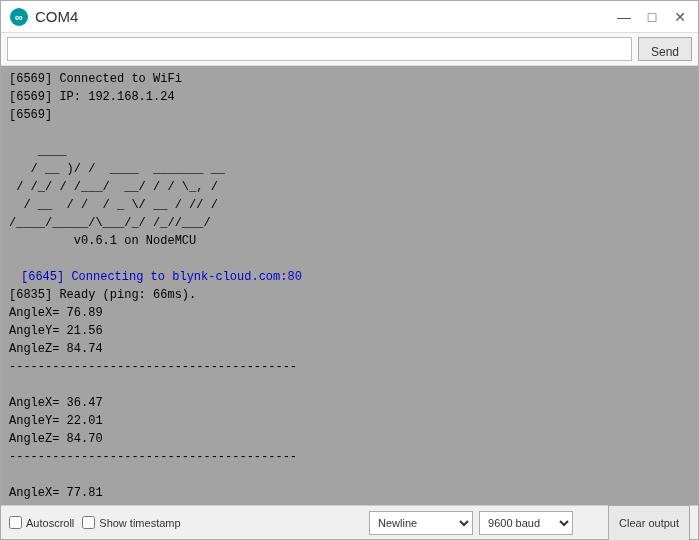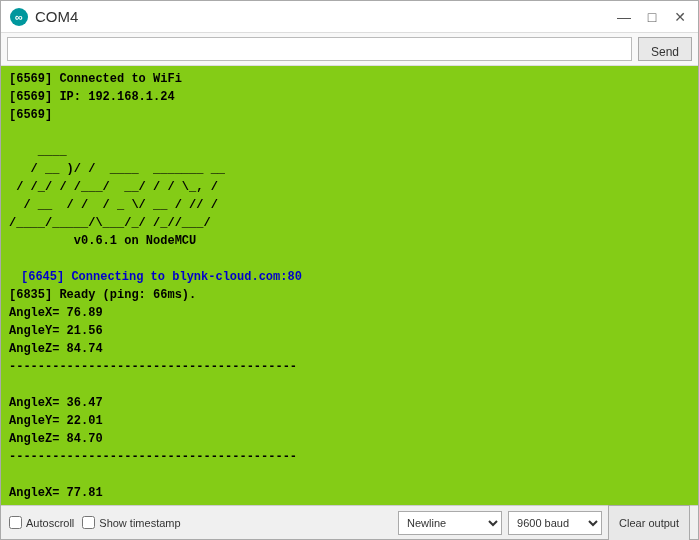--- a/index.html
+++ b/index.html
@@ -82,26 +82,25 @@
       cursor: pointer;
       font-family: Arial, sans-serif;
       font-size: 12px;
       color: #333;
     }
 
     .output-area {
       flex: 1;
       overflow-y: scroll;
       padding: 4px 8px;
-      background: #84cc16;
+      background: #a3a3a3;
       font-size: 12px;
       line-height: 1.5;
       color: #000;
       white-space: pre;
-      font-weight: bold;
     }
     .output-area::-webkit-scrollbar { width: 12px; }
     .output-area::-webkit-scrollbar-track { background: #f0f0f0; }
     .output-area::-webkit-scrollbar-thumb { background: #bbb; border: 2px solid #f0f0f0; }
 
     .status-bar {
       height: 34px;
       background: #f0f0f0;
       border-top: 1px solid #ccc;
       display: flex;
@@ -143,20 +142,21 @@
     }
     .clear-btn {
       height: 36px;
       padding: 0 10px;
       background: #e8e8e8;
       border: 1px solid #aaa;
       cursor: pointer;
       font-family: Arial, sans-serif;
       font-size: 11px;
       color: #333;
+      margin-left: 29px;
     }
   </style>
 </head>
 <body>
 
 <div class="window">
 
   <div class="title-bar">
     <div class="title-bar-icon">
       

